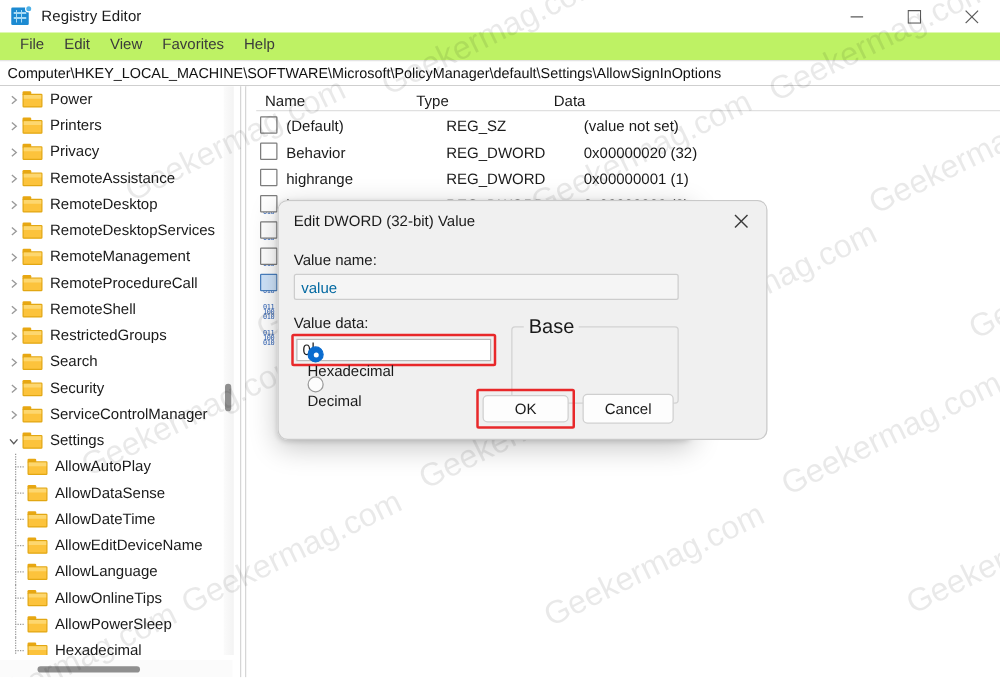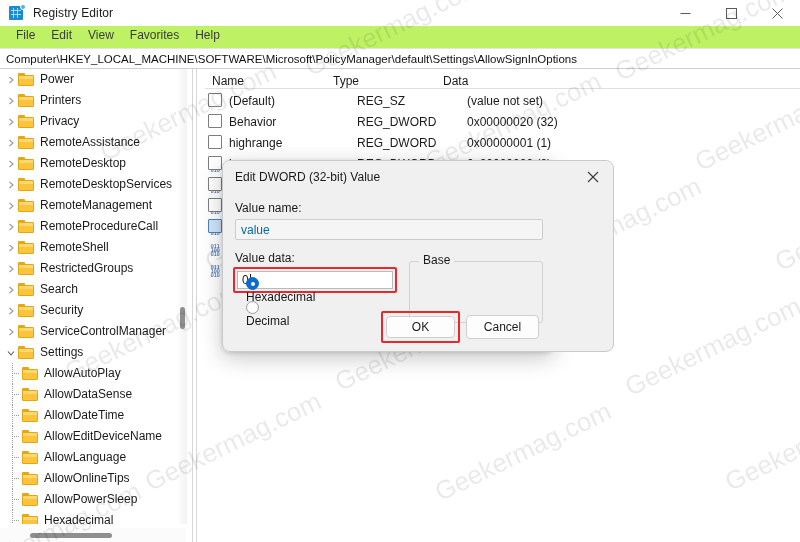--- a/index.html
+++ b/index.html
@@ -267,21 +267,21 @@
   }
 
   .base-group {
     position: absolute; left: 186px; top: 68px; width: 134px; height: 62px;
     border: 1px solid #d2d2d2; border-radius: 3px;
     background: #f0f0f0;
   }
   .base-legend {
     position: absolute; left: 196px; top: 60px;
     background: #f0f0f0; padding: 0 4px;
-    font-size: 12px; color: #1a1a1a;
+    font-size: 16px; color: #1a1a1a;
   }
   .radio-row {
     position: absolute; left: 23px;
     display: flex; align-items: flex-start;
     font-size: 12px; color: #1a1a1a; flex-direction: column;
   }
   .radio {
     width: 13px; height: 13px; border-radius: 50%;
     border: 1px solid #9b9b9b; background: #fdfdfd;
     margin-right: 5px; flex: none; position: relative;

